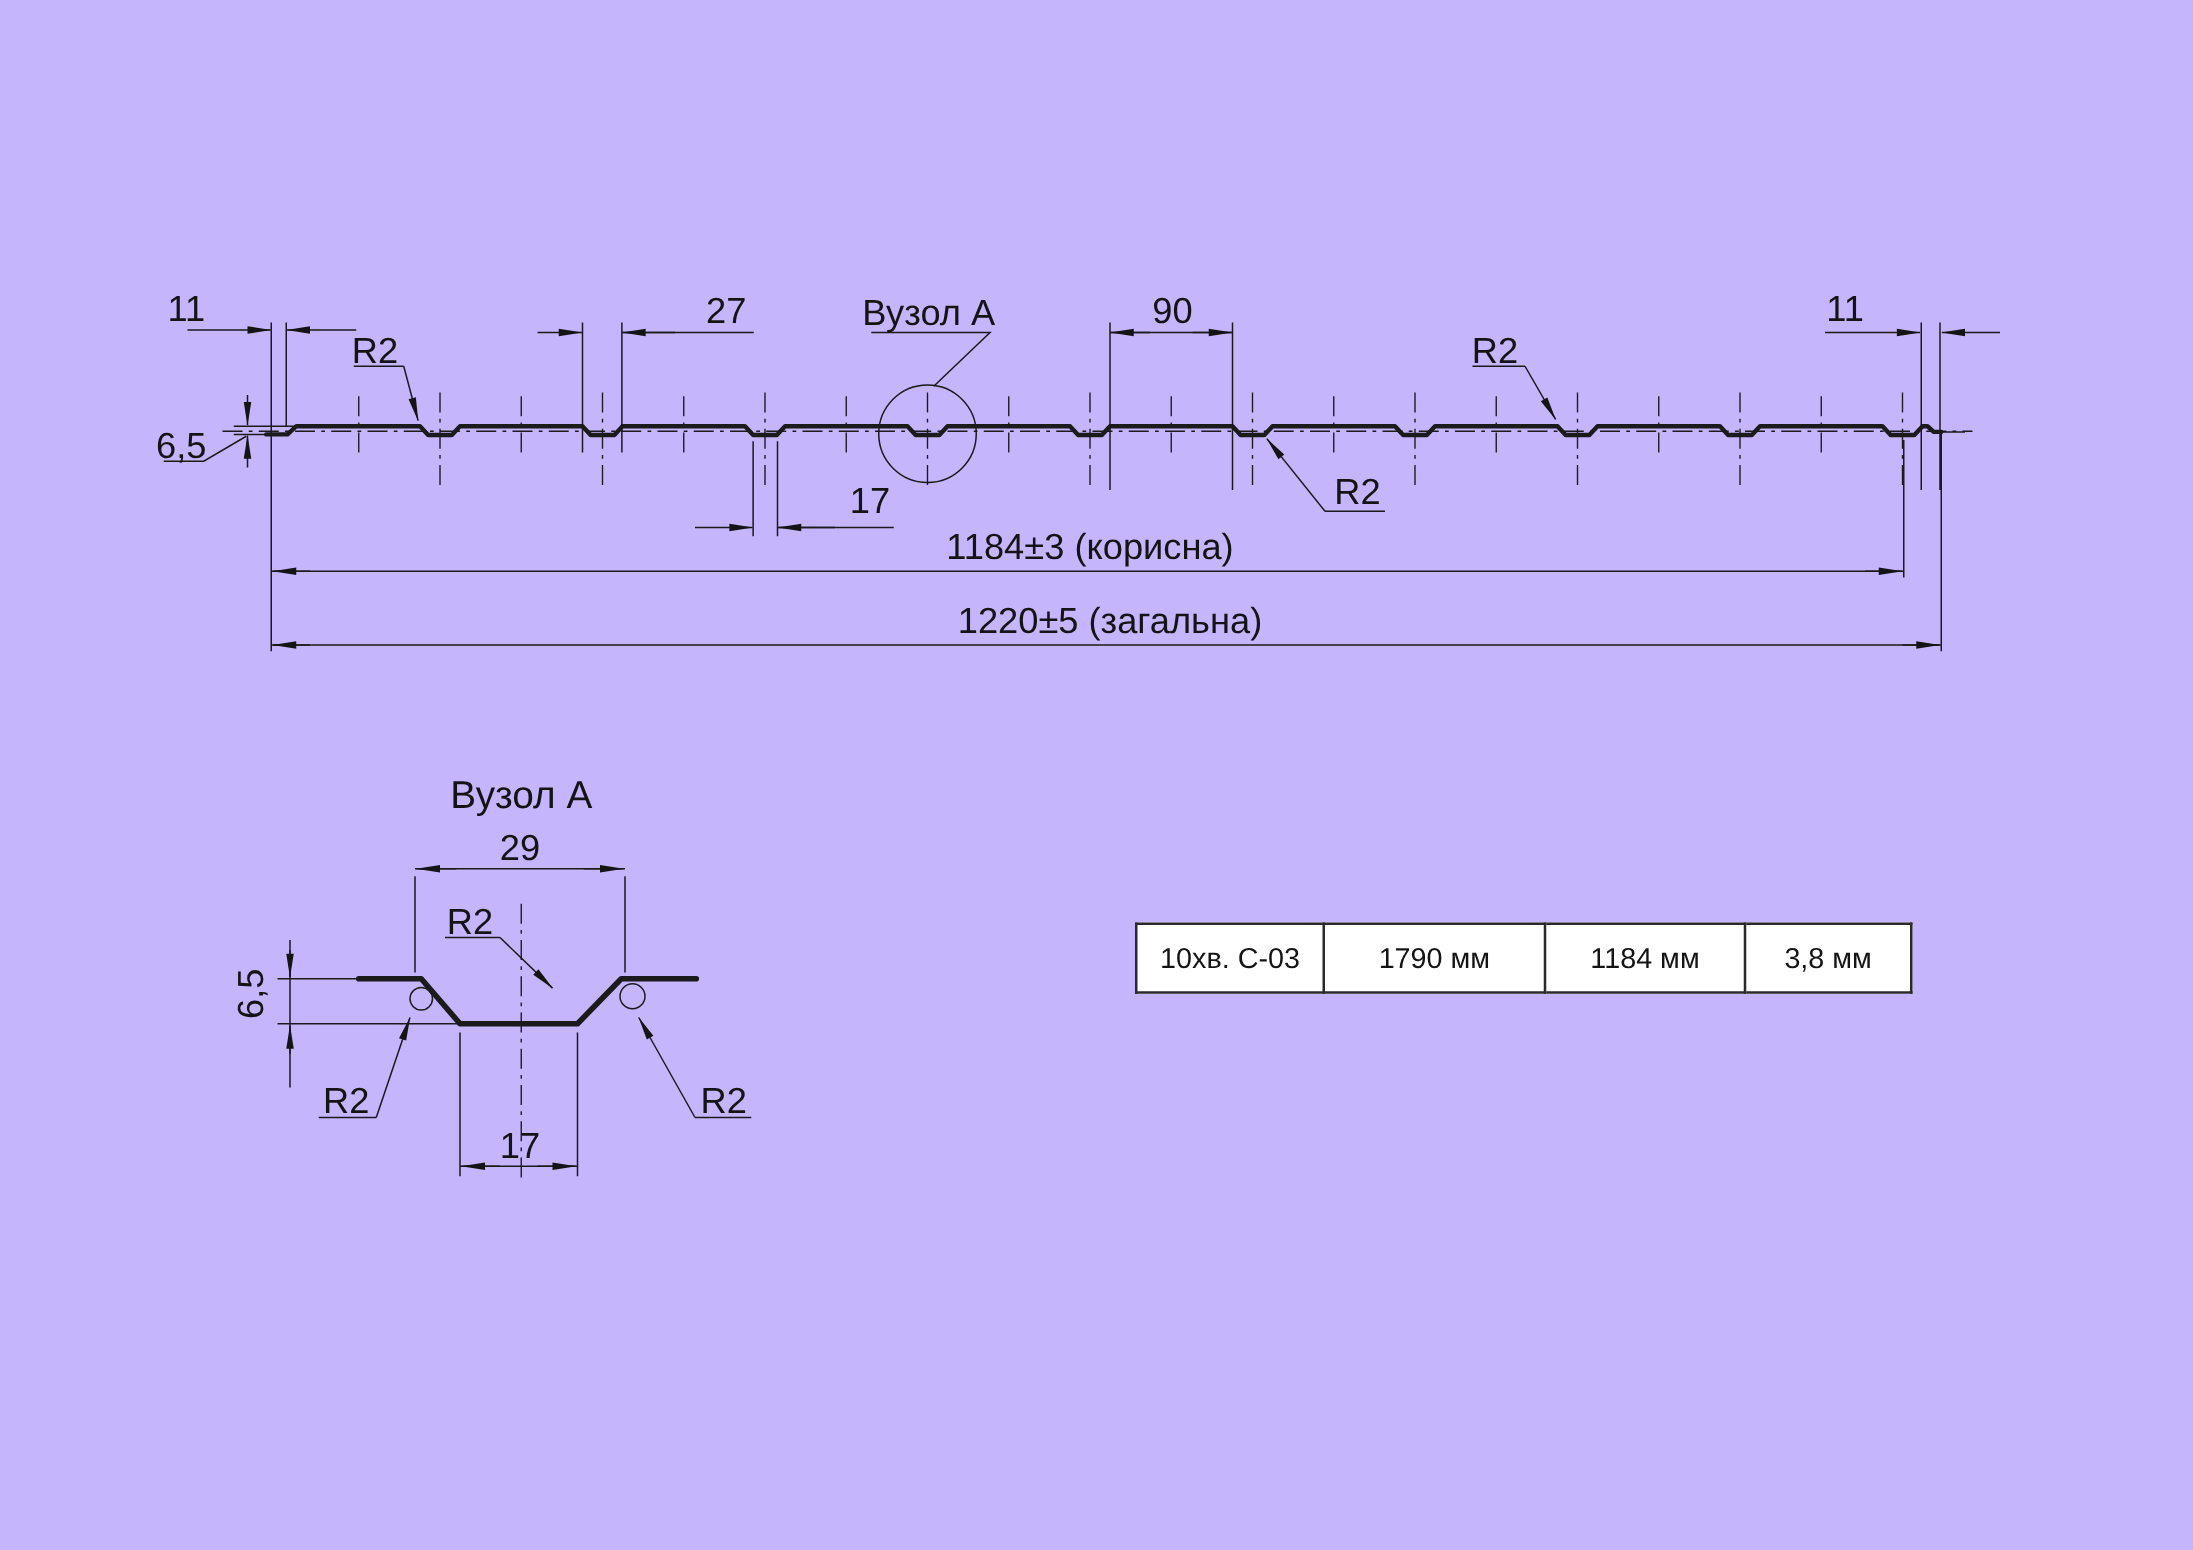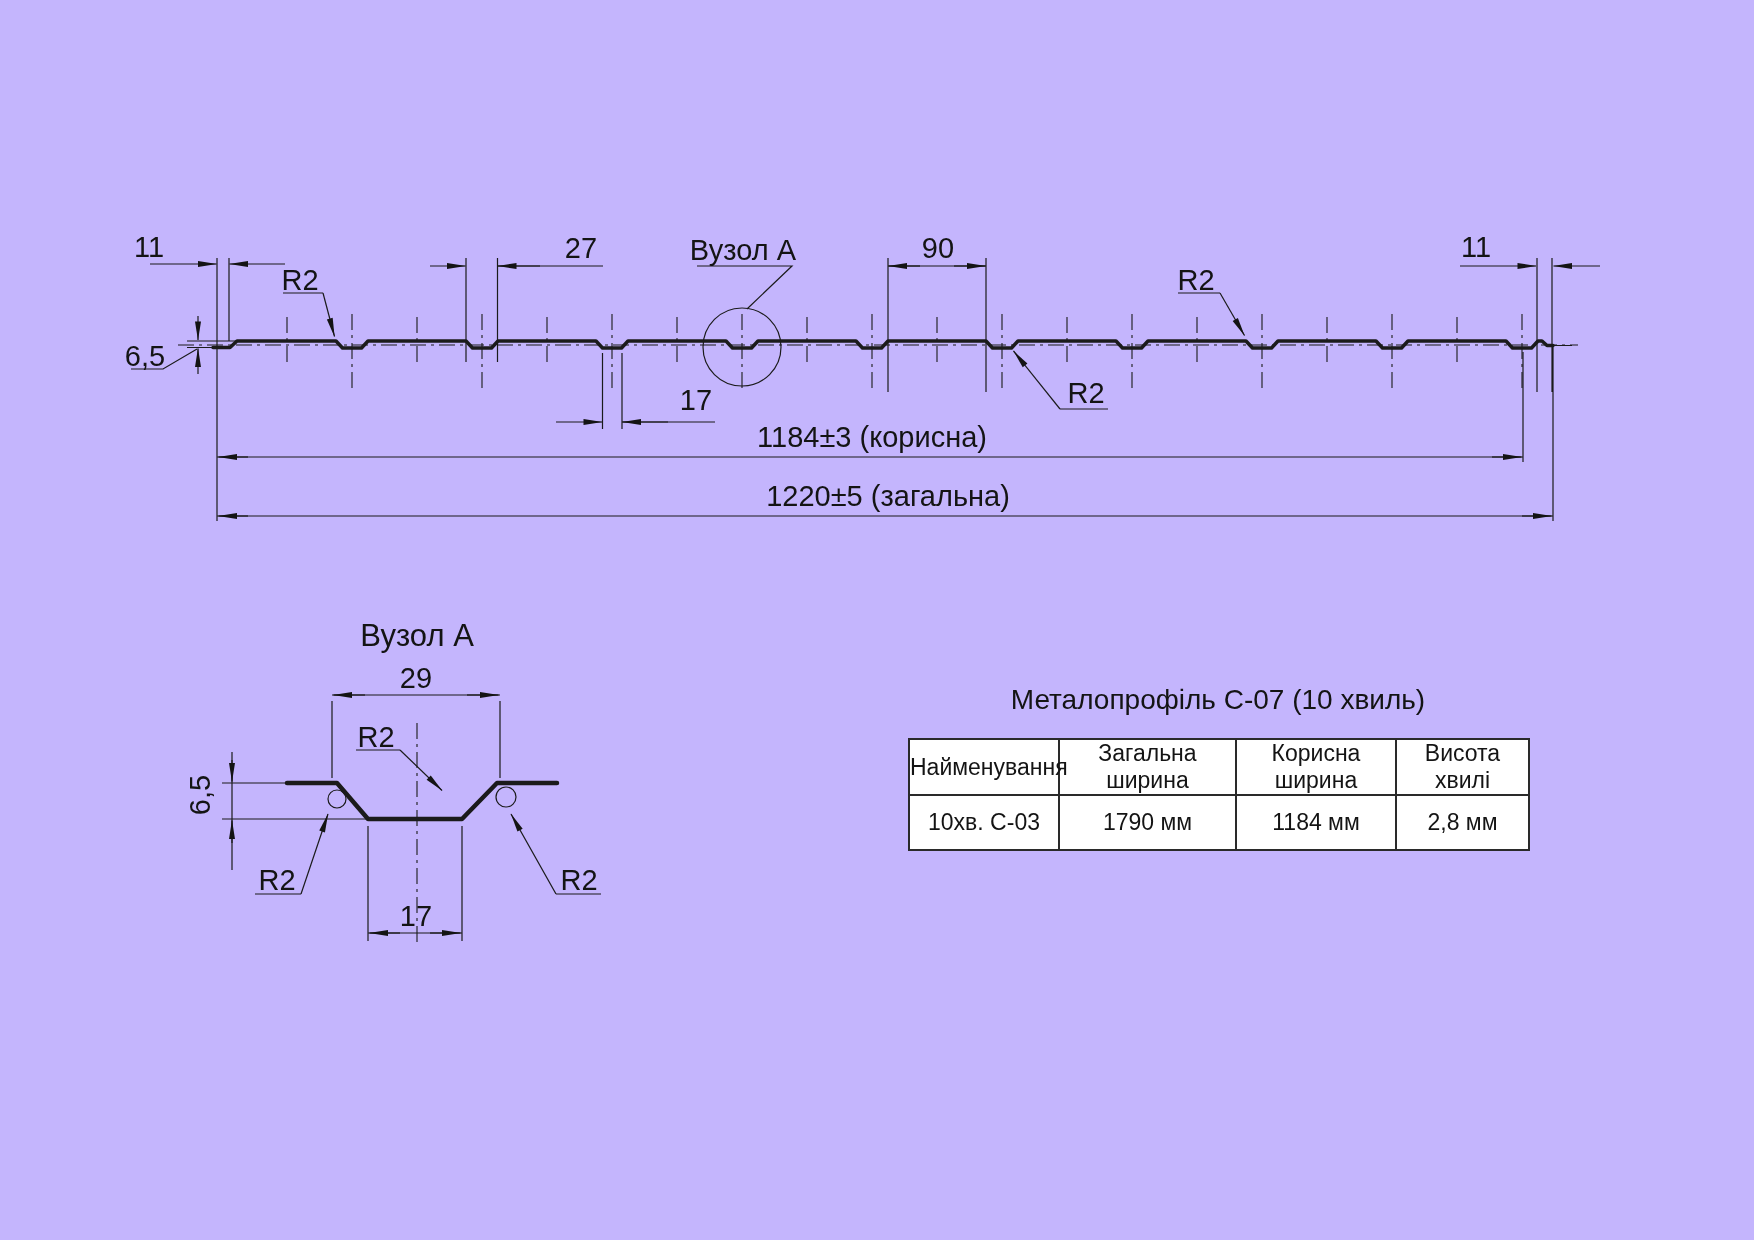--- a/index.html
+++ b/index.html
@@ -137,40 +137,33 @@
 
     <text class="dimtxt mid" x="416" y="688">29</text>
     <text class="dimtxt mid" x="376" y="747">R2</text>
     <text class="dimtxt mid" x="210" y="795" transform="rotate(-90 210 795)">6,5</text>
     <text class="dimtxt mid" x="277" y="890">R2</text>
     <text class="dimtxt mid" x="579" y="890">R2</text>
     <text class="dimtxt mid" x="416" y="926">17</text>
   </g>
 </svg>
 
-  <div class="spec-title">Металопрофіль С-07 (10 хвиль)</div>
 
   <div class="spec-wrap">
     <table class="spec">
       <colgroup>
           <col class="c1">
           <col class="c2">
           <col class="c3">
           <col class="c4">
         </colgroup>
       <tbody>
-          <tr class="hdr">
-        <th>Найменування</th>
-        <th>Загальна ширина</th>
-        <th>Корисна ширина</th>
-        <th>Висота хвилі</th>
-      </tr>
       <tr class="dat">
         <td>10хв. С-03</td>
         <td>1790 мм</td>
         <td>1184 мм</td>
-        <td>2,8 мм</td>
+        <td>3,8 мм</td>
       </tr>
     </tbody>
       </table>
   </div>
 
 </div>
 
 </body></html>

